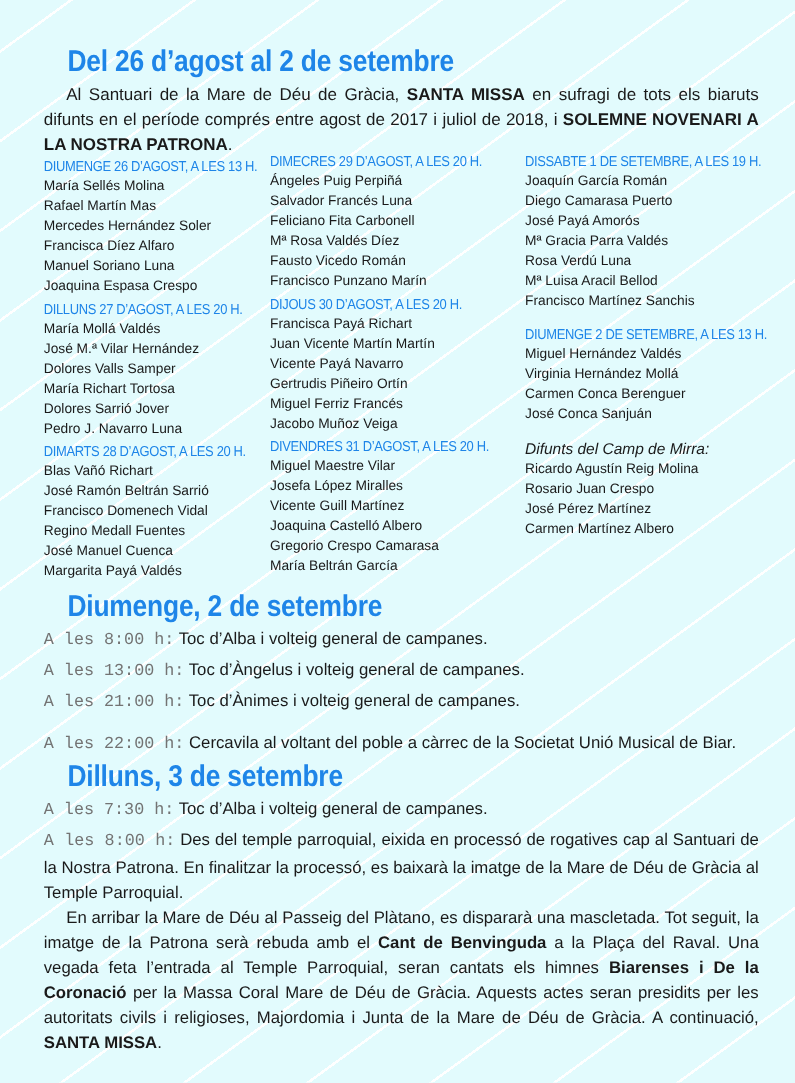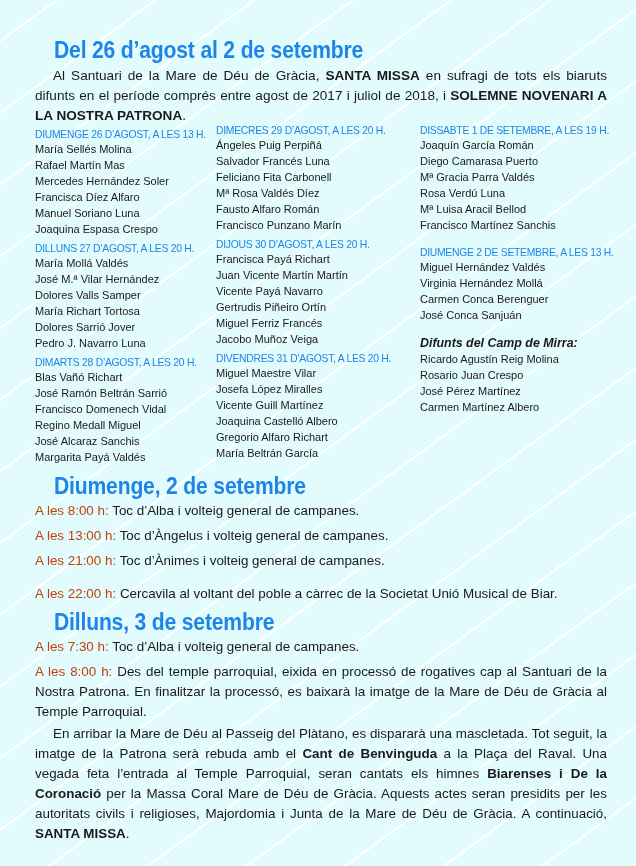--- a/index.html
+++ b/index.html
@@ -76,35 +76,36 @@
       white-space: nowrap;
     }
     .name {
       font-size: 11px;
       line-height: 16px;
       white-space: nowrap;
     }
     .italic-head {
       font-size: 12.4px;
       line-height: 16px;
-      font-weight: bold;
+      font-weight: normal;
       font-style: italic;
       white-space: nowrap;
     }
     .gap-big { height: 8px; }
 
     .schedule-line {
       position: absolute;
       left: 35px;
       font-size: 13.4px;
       line-height: 20px;
       white-space: nowrap;
     }
     .time {
-      color: #c2410c;
+      color: #737373;
+      font-family: Liberation Mono, monospace;
     }
     .para {
       position: absolute;
       left: 35px;
       width: 572px;
       font-size: 13.4px;
       line-height: 20px;
       text-align: justify;
       margin: 0;
     }
@@ -136,61 +137,62 @@
       <div class="name">Dolores Valls Samper</div>
       <div class="name">María Richart Tortosa</div>
       <div class="name">Dolores Sarrió Jover</div>
       <div class="name">Pedro J. Navarro Luna</div>
     </div>
     <div class="group">
       <div class="day-head">DIMARTS 28 D’AGOST, A LES 20 H.</div>
       <div class="name">Blas Vañó Richart</div>
       <div class="name">José Ramón Beltrán Sarrió</div>
       <div class="name">Francisco Domenech Vidal</div>
-      <div class="name">Regino Medall Miguel</div>
-      <div class="name">José Alcaraz Sanchis</div>
+      <div class="name">Regino Medall Fuentes</div>
+      <div class="name">José Manuel Cuenca</div>
       <div class="name">Margarita Payá Valdés</div>
     </div>
   </div>
 
   <div class="col col2" style="top:123px;">
     <div class="group">
       <div class="day-head">DIMECRES 29 D’AGOST, A LES 20 H.</div>
       <div class="name">Ángeles Puig Perpiñá</div>
       <div class="name">Salvador Francés Luna</div>
       <div class="name">Feliciano Fita Carbonell</div>
       <div class="name">Mª Rosa Valdés Díez</div>
-      <div class="name">Fausto Alfaro Román</div>
+      <div class="name">Fausto Vicedo Román</div>
       <div class="name">Francisco Punzano Marín</div>
     </div>
     <div class="group">
       <div class="day-head">DIJOUS 30 D’AGOST, A LES 20 H.</div>
       <div class="name">Francisca Payá Richart</div>
       <div class="name">Juan Vicente Martín Martín</div>
       <div class="name">Vicente Payá Navarro</div>
       <div class="name">Gertrudis Piñeiro Ortín</div>
       <div class="name">Miguel Ferriz Francés</div>
       <div class="name">Jacobo Muñoz Veiga</div>
     </div>
     <div class="group">
       <div class="day-head">DIVENDRES 31 D’AGOST, A LES 20 H.</div>
       <div class="name">Miguel Maestre Vilar</div>
       <div class="name">Josefa López Miralles</div>
       <div class="name">Vicente Guill Martínez</div>
       <div class="name">Joaquina Castelló Albero</div>
-      <div class="name">Gregorio Alfaro Richart</div>
+      <div class="name">Gregorio Crespo Camarasa</div>
       <div class="name">María Beltrán García</div>
     </div>
   </div>
 
   <div class="col col3" style="top:123px;">
     <div class="group">
       <div class="day-head">DISSABTE 1 DE SETEMBRE, A LES 19 H.</div>
       <div class="name">Joaquín García Román</div>
       <div class="name">Diego Camarasa Puerto</div>
+      <div class="name">José Payá Amorós</div>
       <div class="name">Mª Gracia Parra Valdés</div>
       <div class="name">Rosa Verdú Luna</div>
       <div class="name">Mª Luisa Aracil Bellod</div>
       <div class="name">Francisco Martínez Sanchis</div>
     </div>
     <div class="gap-big"></div>
     <div class="group">
       <div class="day-head">DIUMENGE 2 DE SETEMBRE, A LES 13 H.</div>
       <div class="name">Miguel Hernández Valdés</div>
       <div class="name">Virginia Hernández Mollá</div>

